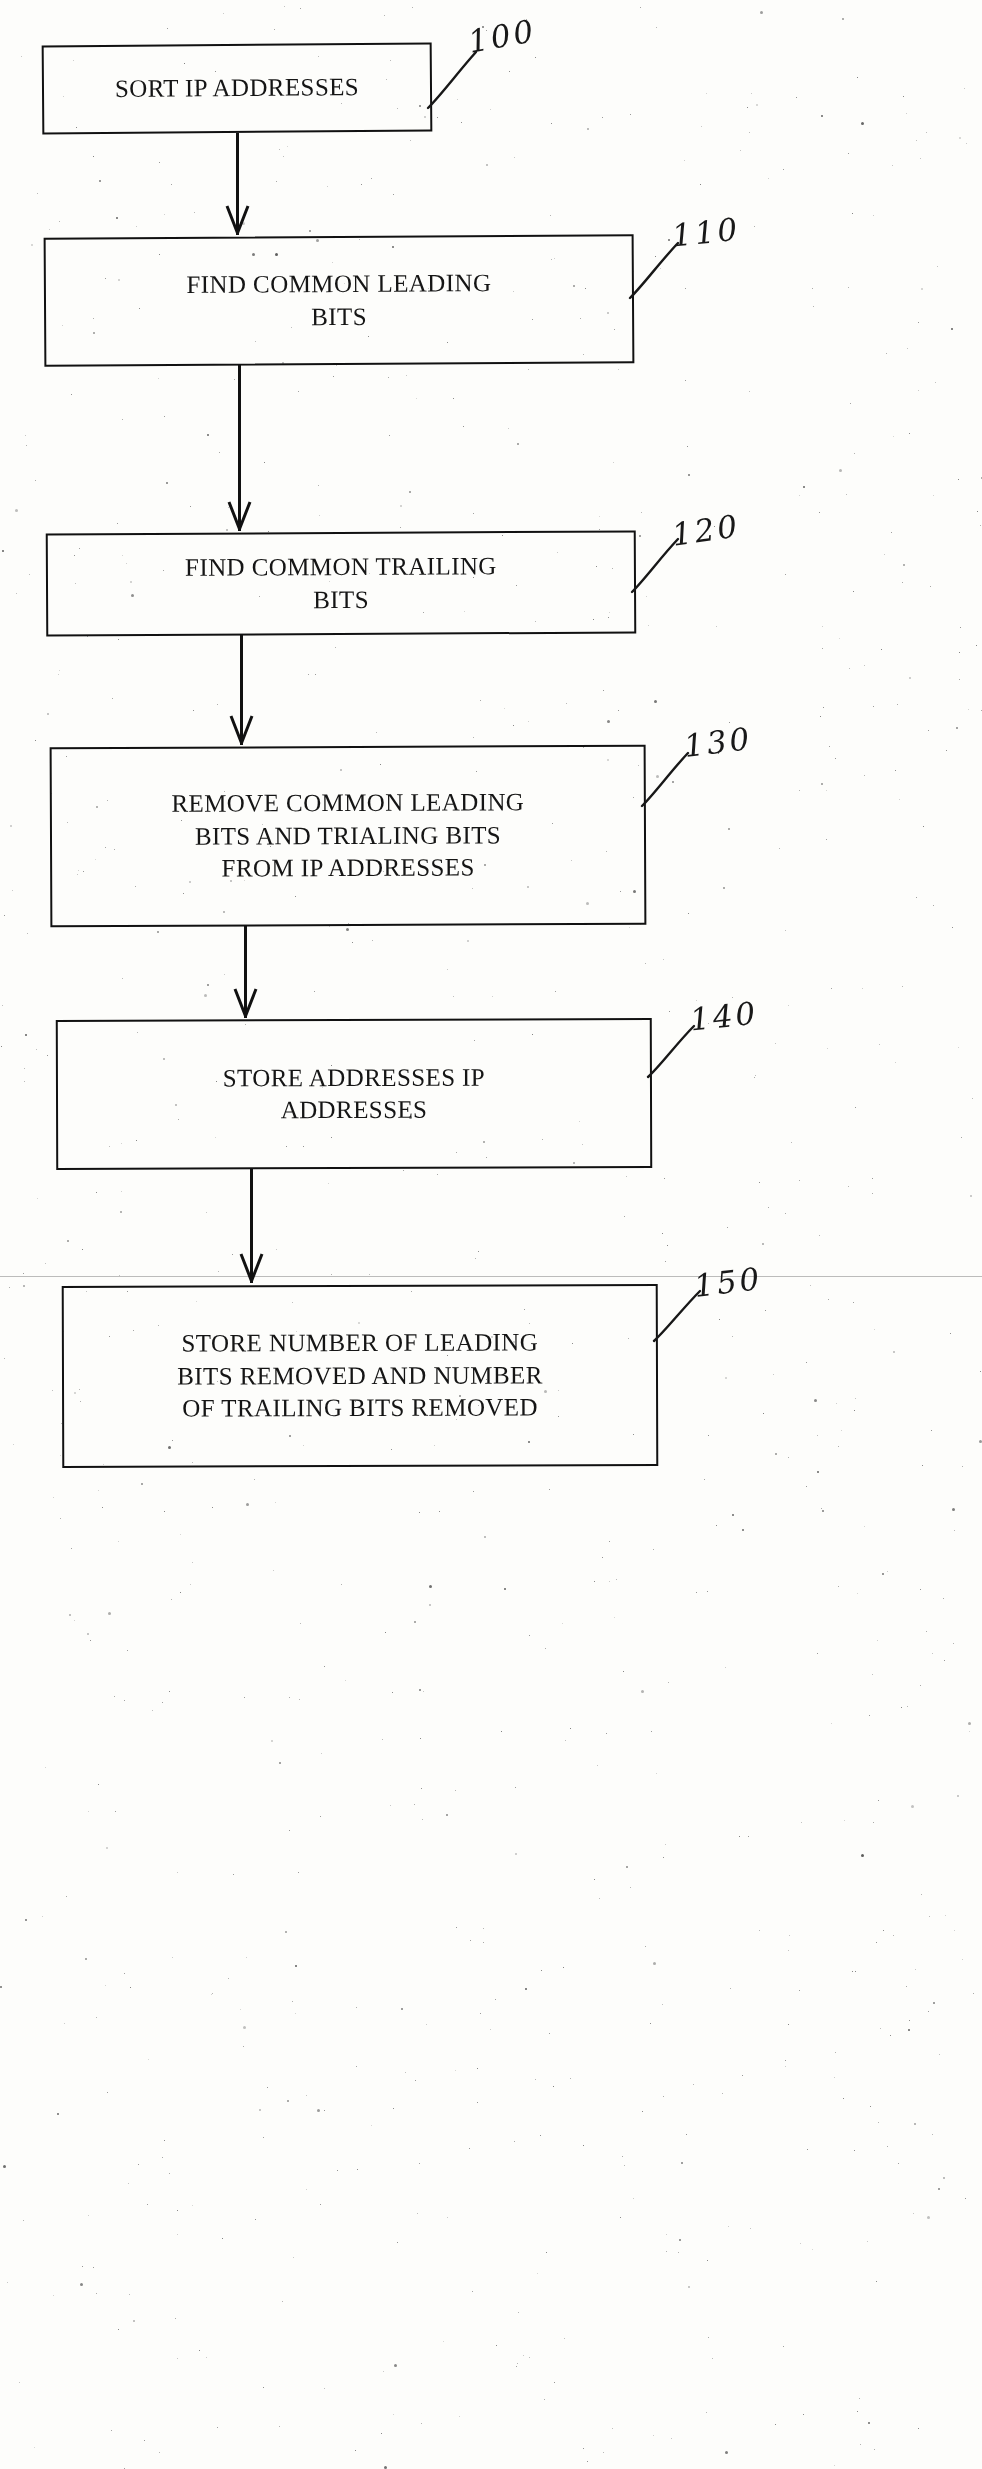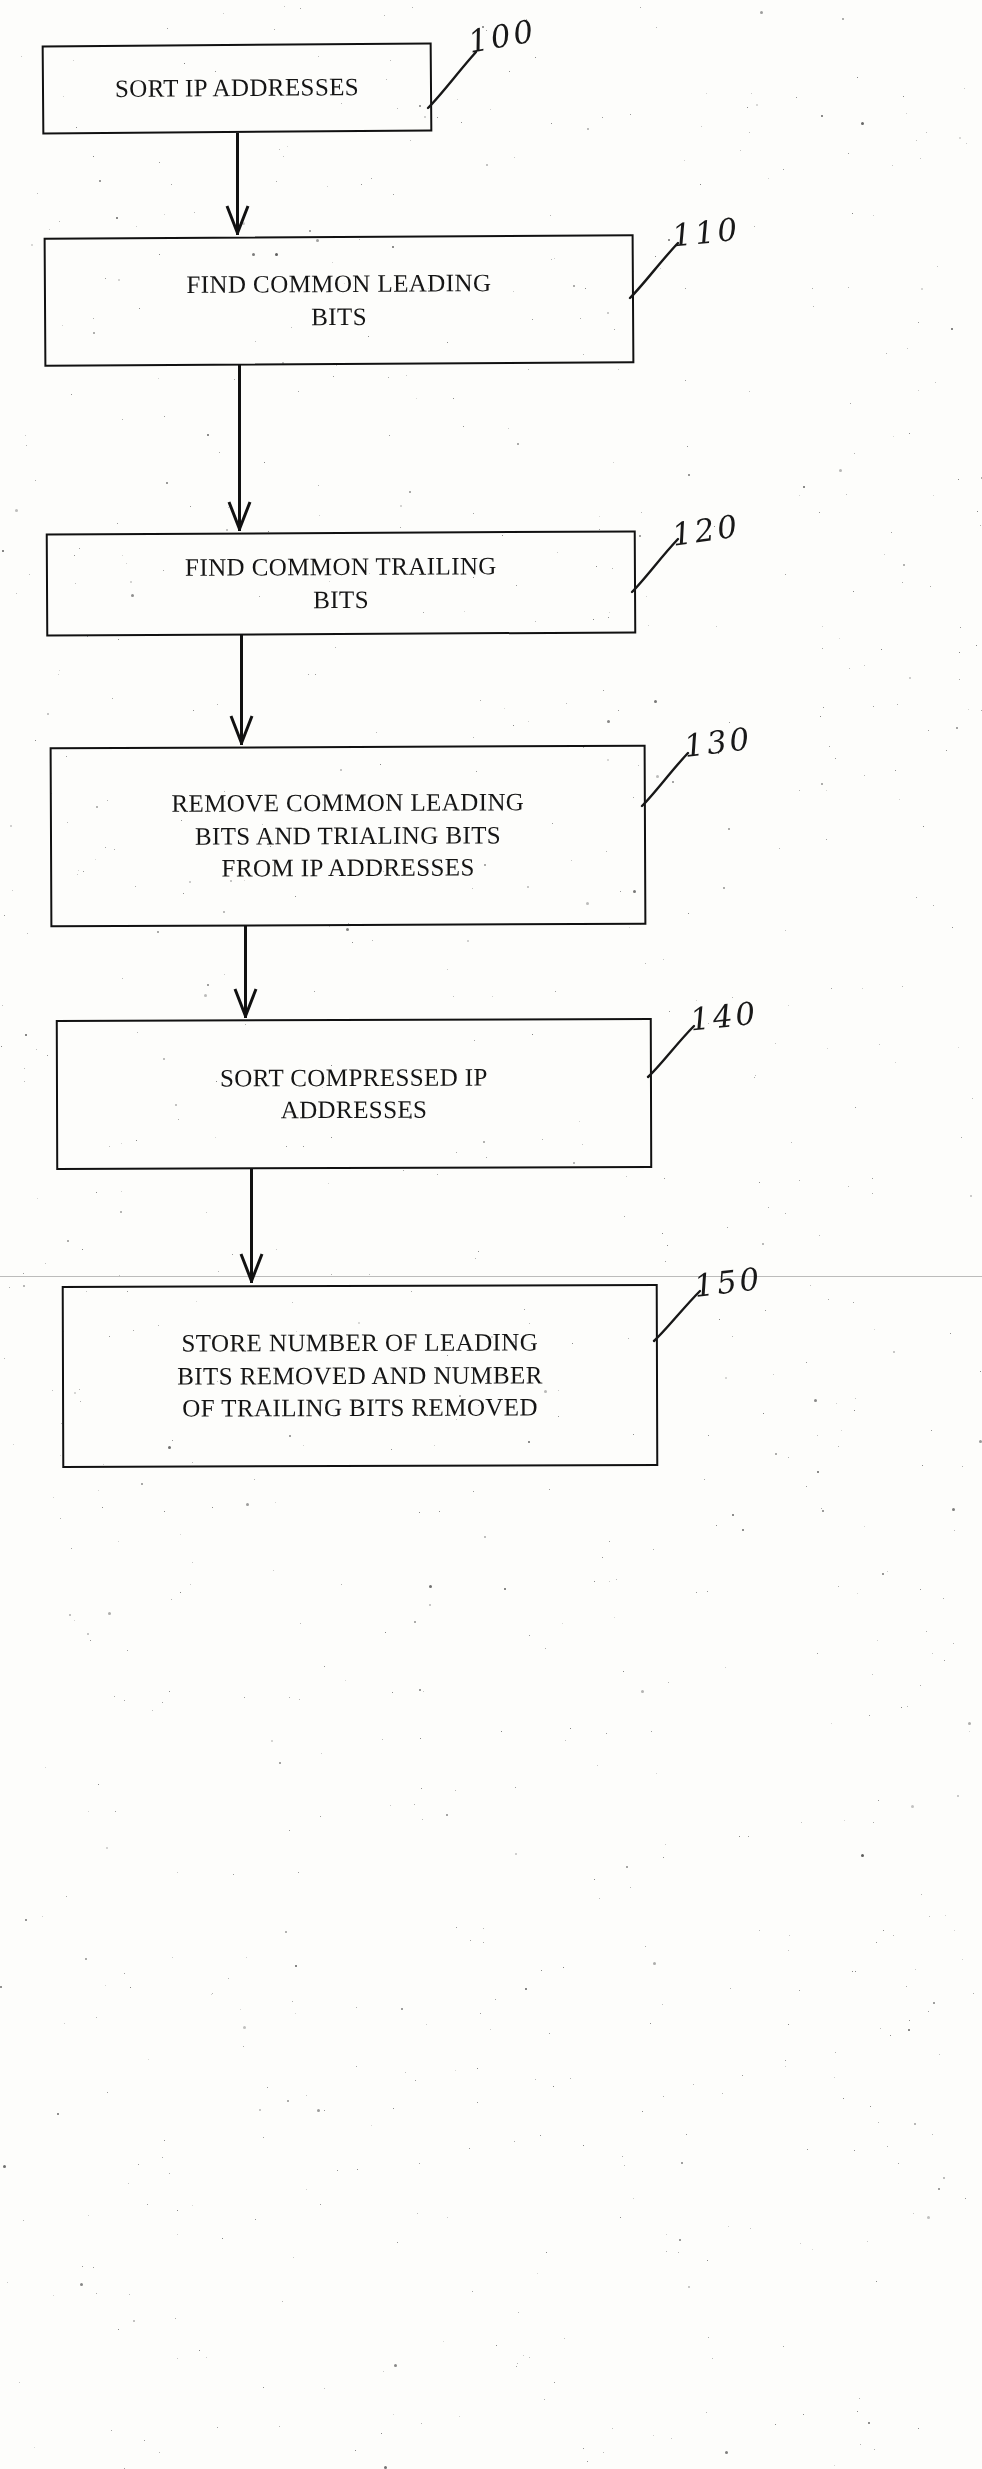--- a/index.html
+++ b/index.html
@@ -171,21 +171,21 @@
   <div class="refnum ref-130" style="left:684px; top:724px;">130</div>
 
   <div class="connector" style="left:244px; top:926px; width:3px; height:92px;">
     <div class="shaft" style="height:92px;"></div>
     <svg width="25" height="30" viewBox="0 0 25 30">
       <path d="M2,1 L12.5,28 L23,1" stroke="#111" stroke-width="3" fill="none" stroke-linejoin="miter"></path>
     </svg>
   </div>
 
   <div class="node skew-e" style="left:56px; top:1019px; width:596px; height:150px;">
-    <div class="node-label">SORT COMPRESSED IP
+    <div class="node-label">STORE ADDRESSES IP
 ADDRESSES</div>
   </div>
   <svg class="ref-lead" style="left:644px; top:1021px;" width="58" height="60" viewBox="0 0 58 60">
     <path d="M4,56 C17,44 33,22 50,5" stroke="#181818" stroke-width="2.4" fill="none" stroke-linecap="round"></path>
   </svg>
   <div class="refnum ref-140" style="left:690px; top:998px;">140</div>
 
   <div class="connector" style="left:250px; top:1169px; width:3px; height:114px;">
     <div class="shaft" style="height:114px;"></div>
     <svg width="25" height="30" viewBox="0 0 25 30">

